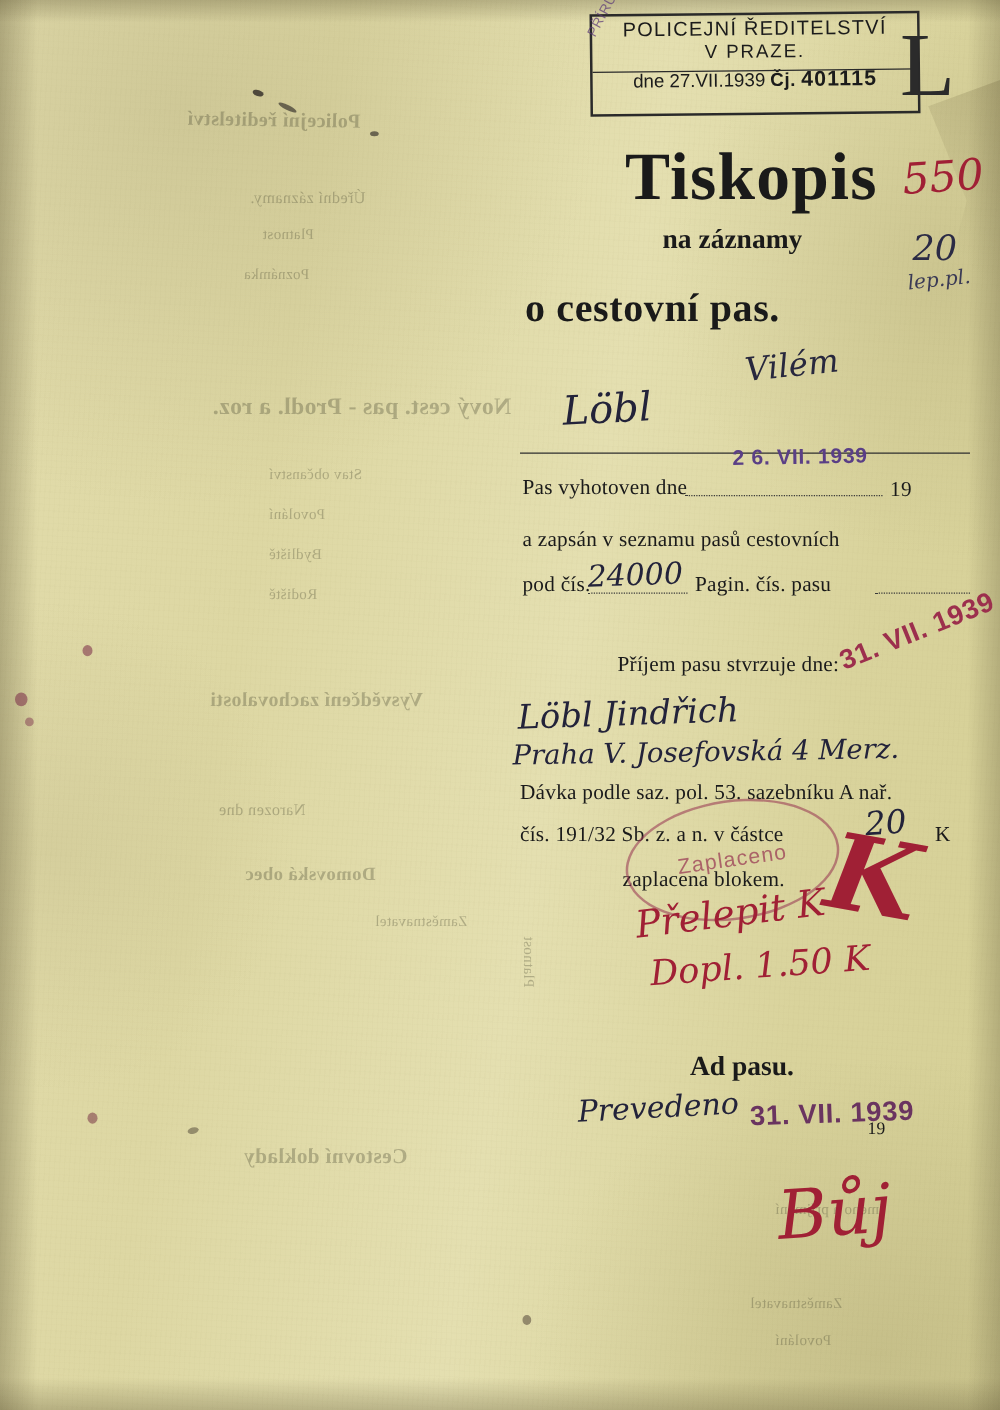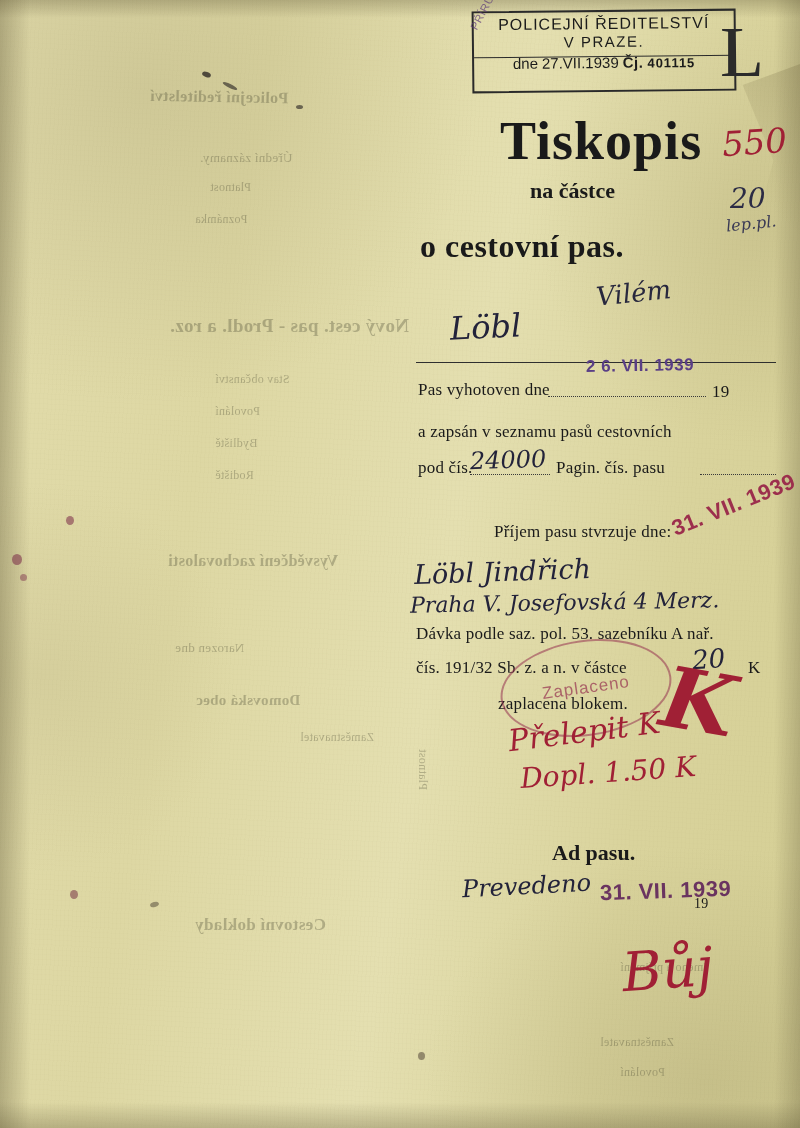--- a/index.html
+++ b/index.html
@@ -95,21 +95,21 @@
   }
   .stamp-box .l3 {
     font-size: 15px; margin-top: 4px;
     font-family: "Liberation Sans", sans-serif;
     display: flex; justify-content: center; gap: 4px; align-items: baseline;
   }
   .stamp-box .divider {
     position: absolute; left: 0; right: 0; top: 44px; height: 1px; background: #2a2a2a;
   }
   .stamp-box .cj { font-weight: bold; letter-spacing: .5px; }
-  .stamp-box .num { font-weight: bold; font-size: 13px; letter-spacing: 1px; }
+  .stamp-box .num { font-weight: bold; font-size: 17px; letter-spacing: 1px; }
 
   
   .stamp-diag {
     position: absolute;
     left: 468px; top: 26px;
     transform: rotate(-62deg);
     transform-origin: left top;
     color: rgba(92,58,120,.72);
     font-size: 11px;
     font-family: "Liberation Sans", sans-serif;
@@ -256,21 +256,21 @@
     </div>
   </div>
   <div class="stamp-diag">PŘÍRŮZENO ODDĚLENÍM</div>
   <div class="letter-L">L</div>
 
   <div class="hand hand-red" style="left:722px; top:122px; font-size:34px; transform:rotate(-4deg);">550</div>
   <div class="hand" style="left:730px; top:182px; font-size:28px; color:#2b2b45;">20</div>
   <div class="hand" style="left:726px; top:214px; font-size:16px; color:#3a3a55; transform:rotate(-6deg);">lep.pl.</div>
 
   <div class="h-tiskopis">Tiskopis</div>
-  <div class="h-nazadost">na částce</div>
+  <div class="h-nazadost">na záznamy</div>
   <div class="h-ocestovni">o cestovní pas.</div>
 
   <div class="hand" style="left:596px; top:278px; font-size:26px; transform:rotate(-6deg); color:#28283e;">Vilém</div>
   <div class="hand" style="left:450px; top:308px; font-size:32px; transform:rotate(-3deg); color:#23233a;">Löbl</div>
 
   <div class="rule" style="left:416px; top:362px; width:360px;"></div>
 
   <div class="line" style="left:418px; top:380px;">Pas vyhotoven dne</div>
   <div class="dots" style="left:548px; top:396px; width:158px;"></div>
   <div class="line" style="left:712px; top:382px;">19</div>

